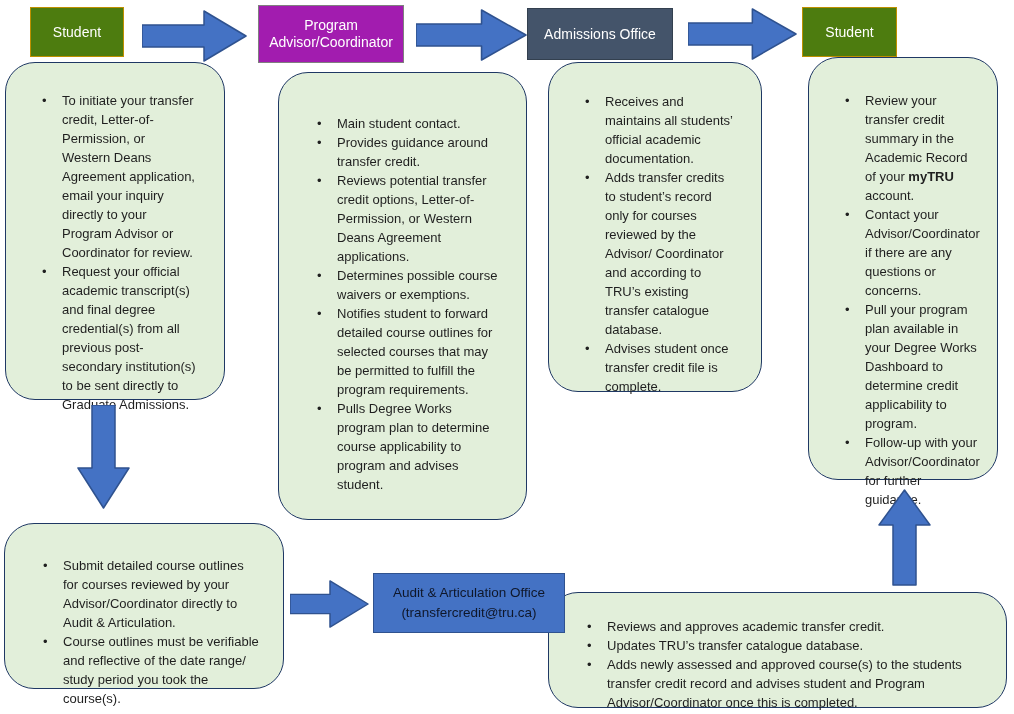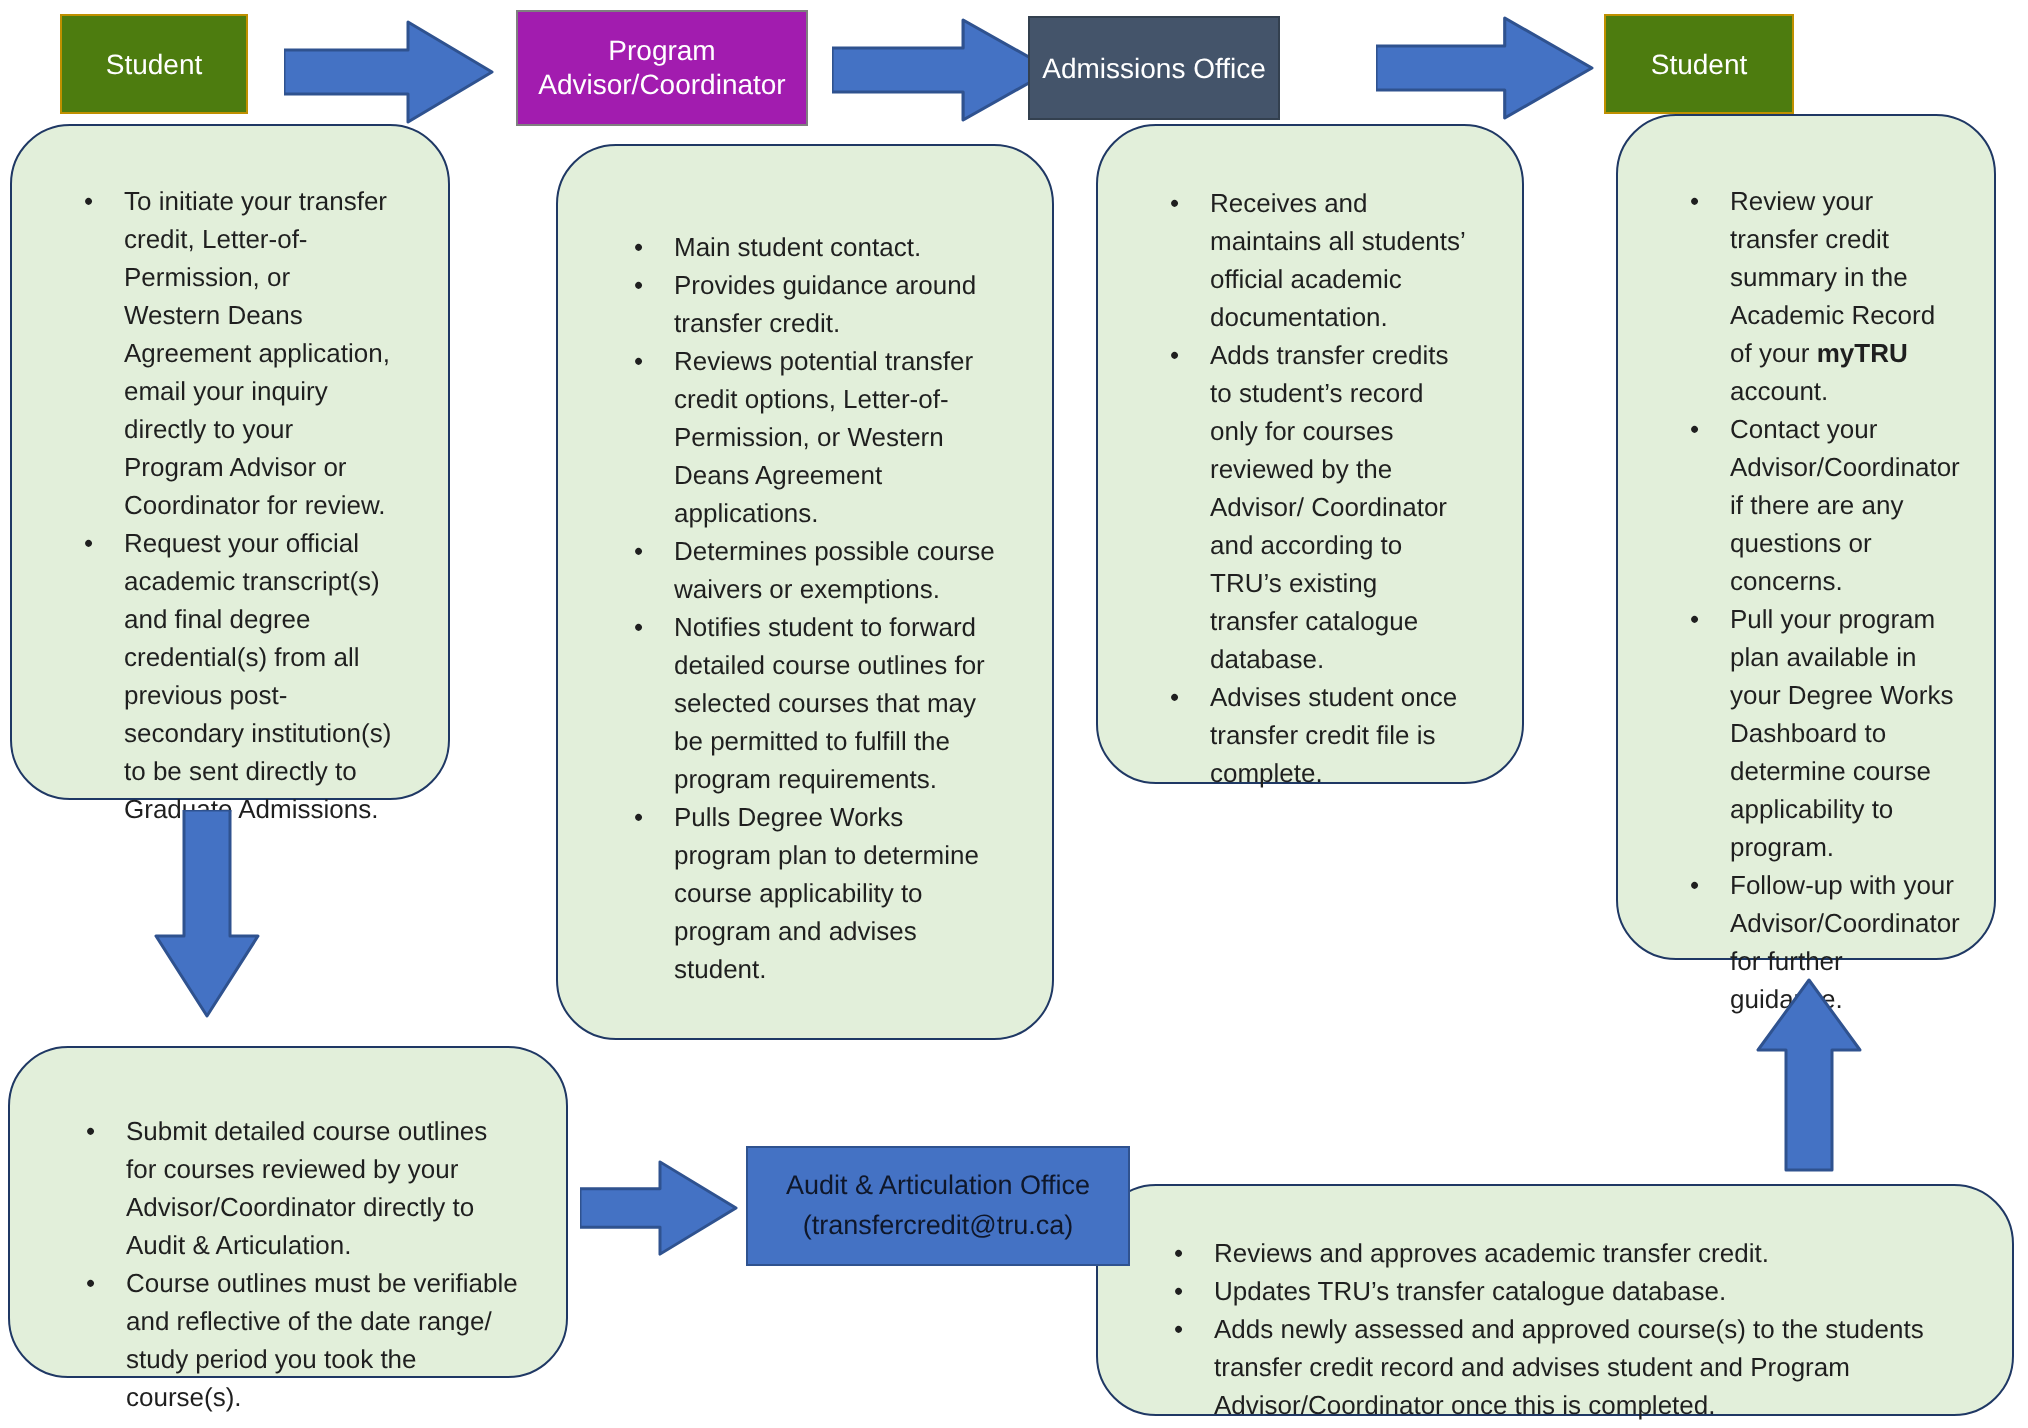--- a/index.html
+++ b/index.html
@@ -10,21 +10,21 @@
   .hdr{
     position:absolute;display:flex;align-items:center;justify-content:center;
     text-align:center;color:#ffffff;font-size:14px;line-height:17px;z-index:3;
     box-sizing:border-box;padding:2px 4px;
   }
   .hdr-yellow{background:#4d7c0f;border:1px solid #BF9000;}
   .hdr-gray{background:#a21caf;border:1px solid #7F7F7F;}
   .hdr-slate{background:#44546A;border:1px solid #33404F;}
   .hdr-student1{left:30px;top:7px;width:94px;height:50px;}
   .hdr-advisor{left:258px;top:5px;width:146px;height:58px;}
-  .hdr-admissions{left:514px;top:8px;width:126px;height:52px;}
+  .hdr-admissions{left:527px;top:8px;width:146px;height:52px;}
   .hdr-student2{left:802px;top:7px;width:95px;height:50px;}
 
   .gbox{
     position:absolute;background:#E2EFDA;border:1.6px solid #1F3864;
     border-radius:30px;box-sizing:border-box;z-index:1;
     font-size:13px;line-height:19px;
   }
   .g1{left:5px;top:62px;width:220px;height:338px;padding:12px 12px 0 14px;}
   .g2{left:278px;top:72px;width:249px;height:448px;padding:25px 8px 0 16px;}
   .g3{left:548px;top:62px;width:214px;height:330px;padding:13px 10px 0 14px;}
@@ -106,21 +106,21 @@
     <ul>
         <li>Receives and maintains all students’ official academic documentation.</li>
         <li>Adds transfer credits to student’s record only for courses reviewed by the Advisor/ Coordinator and according to TRU’s existing transfer catalogue database.</li>
         <li>Advises student once transfer credit file is complete.</li>
       </ul>
   </div>
   <div class="gbox g4">
     <ul>
         <li>Review your transfer credit summary in the Academic Record of your <strong>myTRU</strong> account.</li>
         <li>Contact your Advisor/Coordinator if there are any questions or concerns.</li>
-        <li>Pull your program plan available in your Degree Works Dashboard to determine course applicability to program.</li>
+        <li>Pull your program plan available in your Degree Works Dashboard to determine credit applicability to program.</li>
         <li>Follow-up with your Advisor/Coordinator for further guidance.</li>
       </ul>
   </div>
 
   <div class="arr arr-down">
     <svg viewBox="0 0 53 104" preserveAspectRatio="none">
         <polygon points="15,0 38,0 38,63 52,63 26.5,103 1,63 15,63"></polygon>
       </svg>
   </div>
   <div class="arr arr-up">

